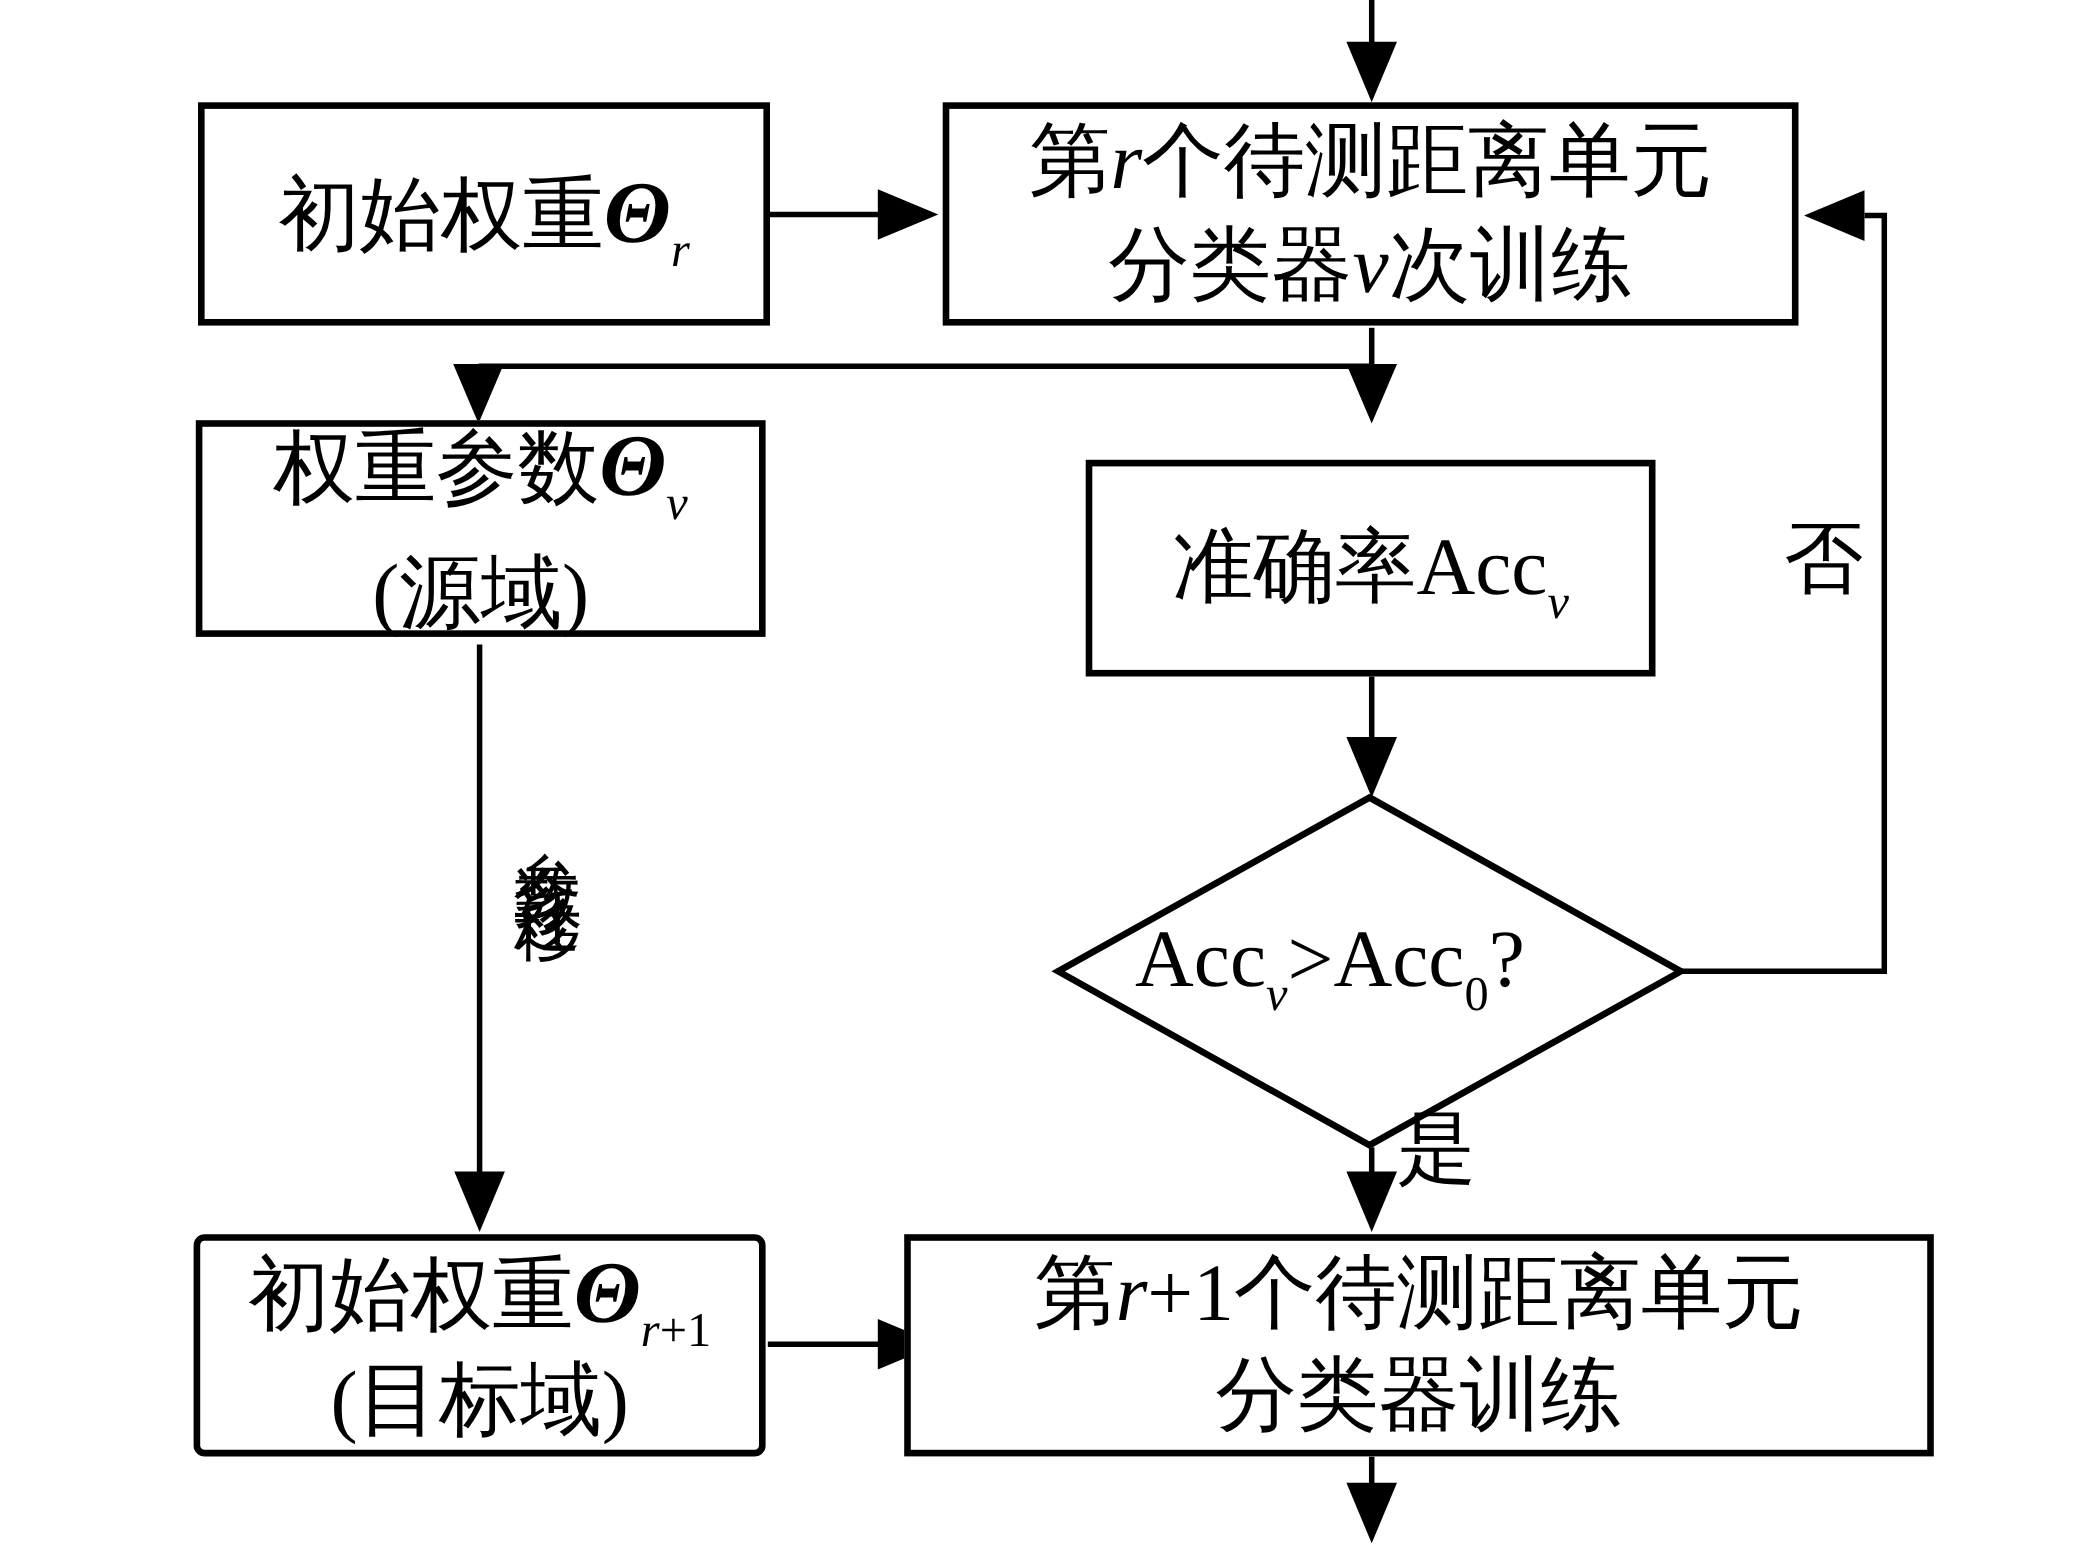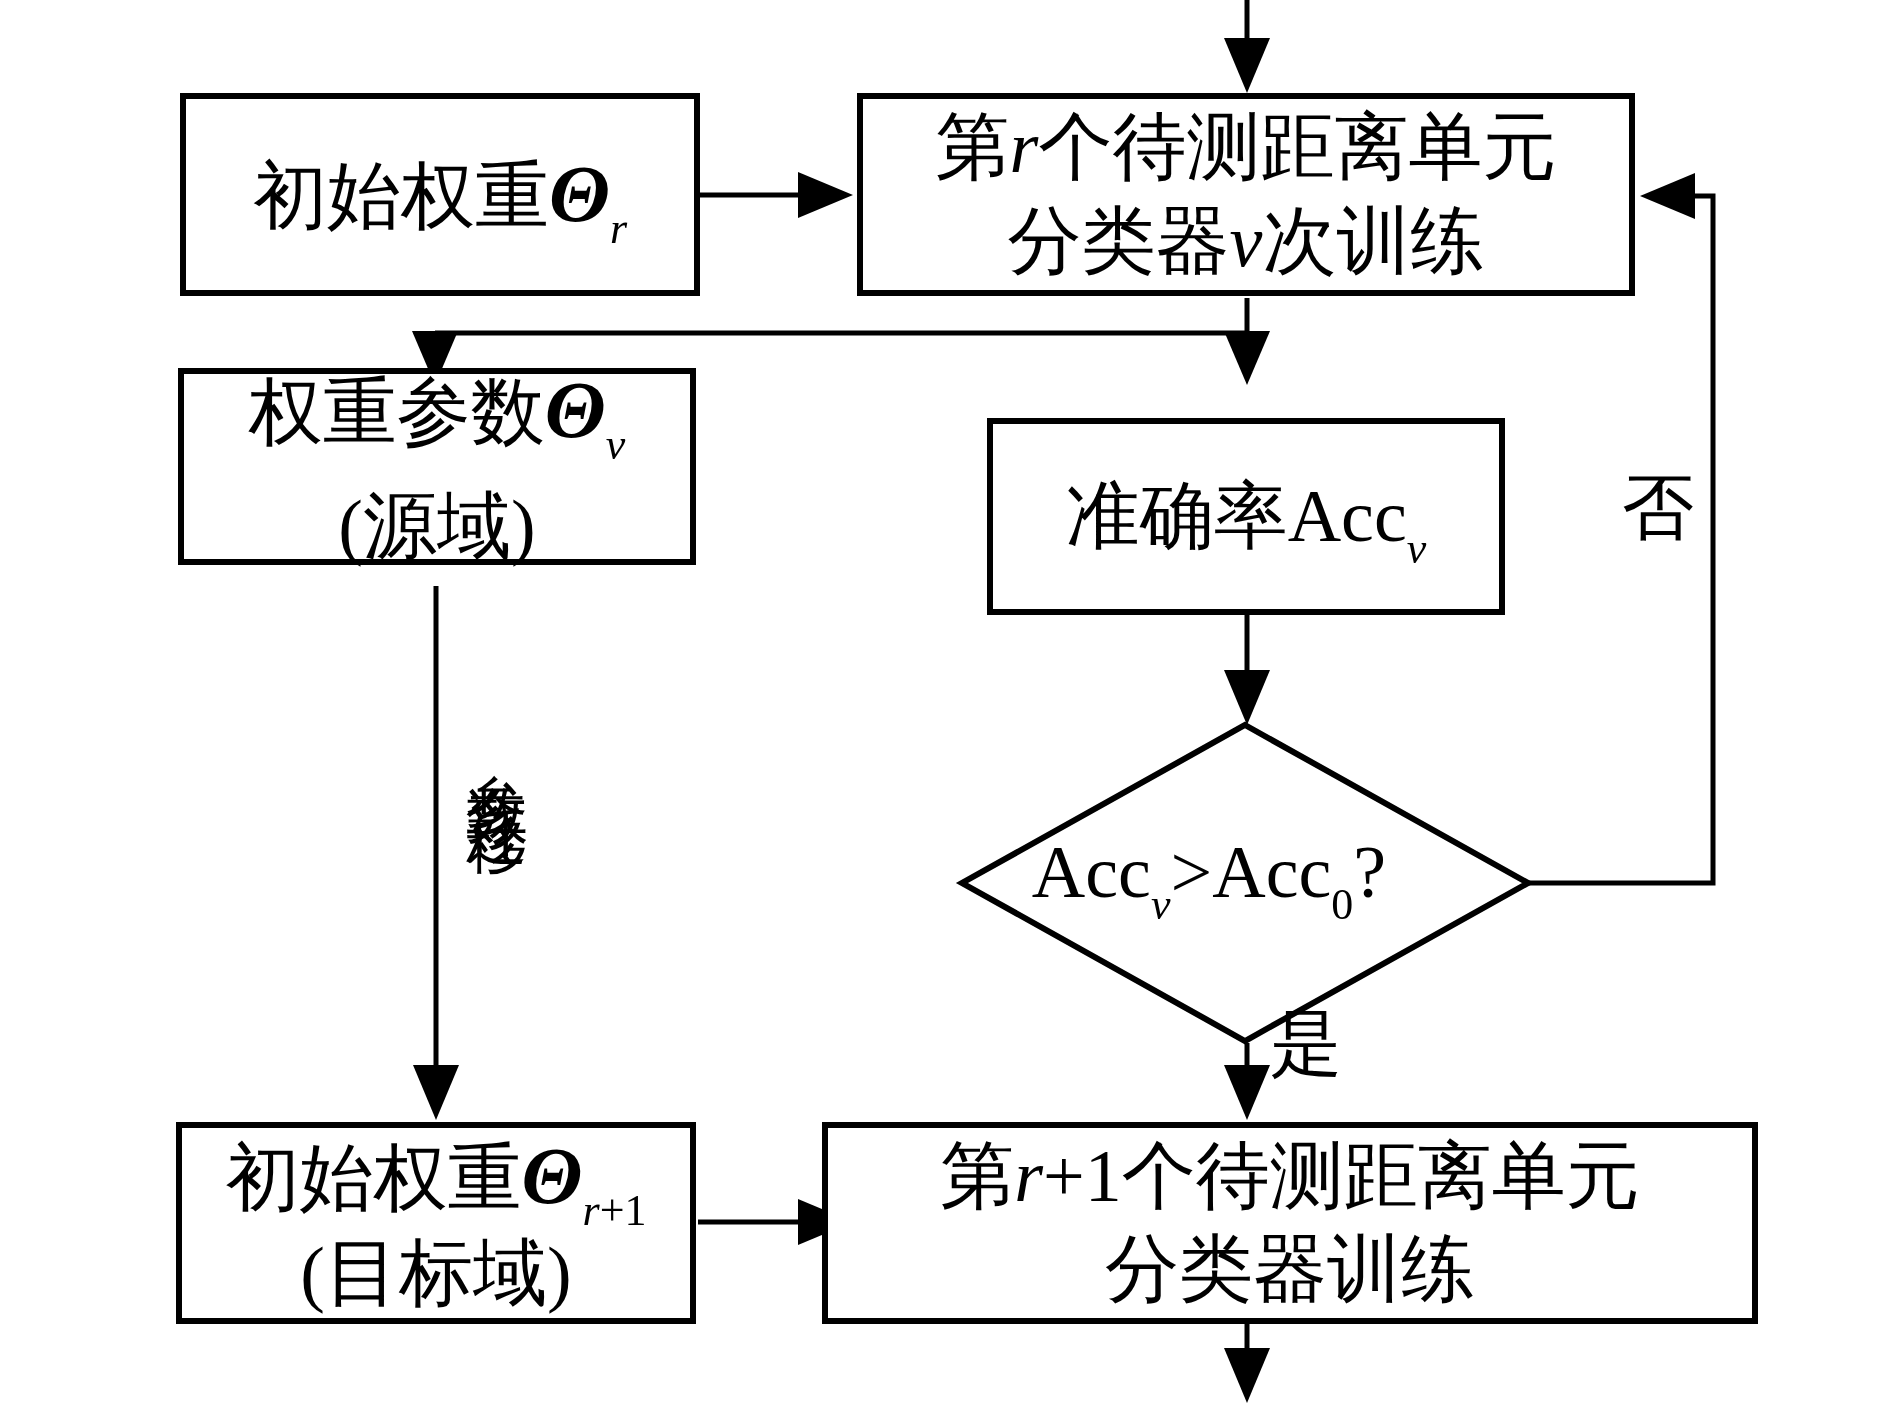--- a/index.html
+++ b/index.html
@@ -77,32 +77,32 @@
 
   <div class="node" style="left:180px;top:93px;width:520px;height:203px;">
     <span class="line"><span>初始权重</span><span class="theta">Θ</span><span class="sub it">r</span></span>
   </div>
 
   <div class="node" style="left:857px;top:93px;width:778px;height:203px;text-align:center;">
     <span class="line"><span>第</span><span class="it">r</span><span>个待测距离单元</span></span>
     <span class="line"><span>分类器</span><span class="it">v</span><span>次训练</span></span>
   </div>
 
-  <div class="node" style="left:178px;top:368px;width:518px;height:197px;gap:19px;">
+  <div class="node" style="left:178px;top:382px;width:518px;height:197px;gap:19px;">
     <span class="line"><span>权重参数</span><span class="theta">Θ</span><span class="sub it">v</span></span>
     <span class="line">(源域)</span>
   </div>
 
   <div class="node" style="left:987px;top:387px;width:518px;height:197px;margin-top:31px;">
     <span class="line"><span>准确率</span><span>Acc</span><span class="sub it">v</span></span>
   </div>
 
   <div class="edge-label" style="left:909px;top:835px;width:600px;text-align:center;font-size:74px;"><span>Acc</span><span class="sub it">v</span><span>&gt;</span><span>Acc</span><span class="sub">0</span><span>?</span></div>
 
-  <div class="node" style="left:176px;top:1122px;width:520px;height:202px;">
+  <div class="node" style="left:176px;top:1122px;width:520px;height:202px;border-radius:10px;">
     <span class="line"><span>初始权重</span><span class="theta">Θ</span><span class="sub"><span class="it">r</span><span>+1</span></span></span>
     <span class="line">(目标域)</span>
   </div>
 
   <div class="node" style="left:822px;top:1122px;width:936px;height:202px;">
     <span class="line"><span>第</span><span class="it">r</span><span>+1</span><span>个待测距离单元</span></span>
     <span class="line">分类器训练</span>
   </div>
 
   <div class="edge-label" style="left:1618px;top:472px;width:80px;text-align:center;">否</div>

